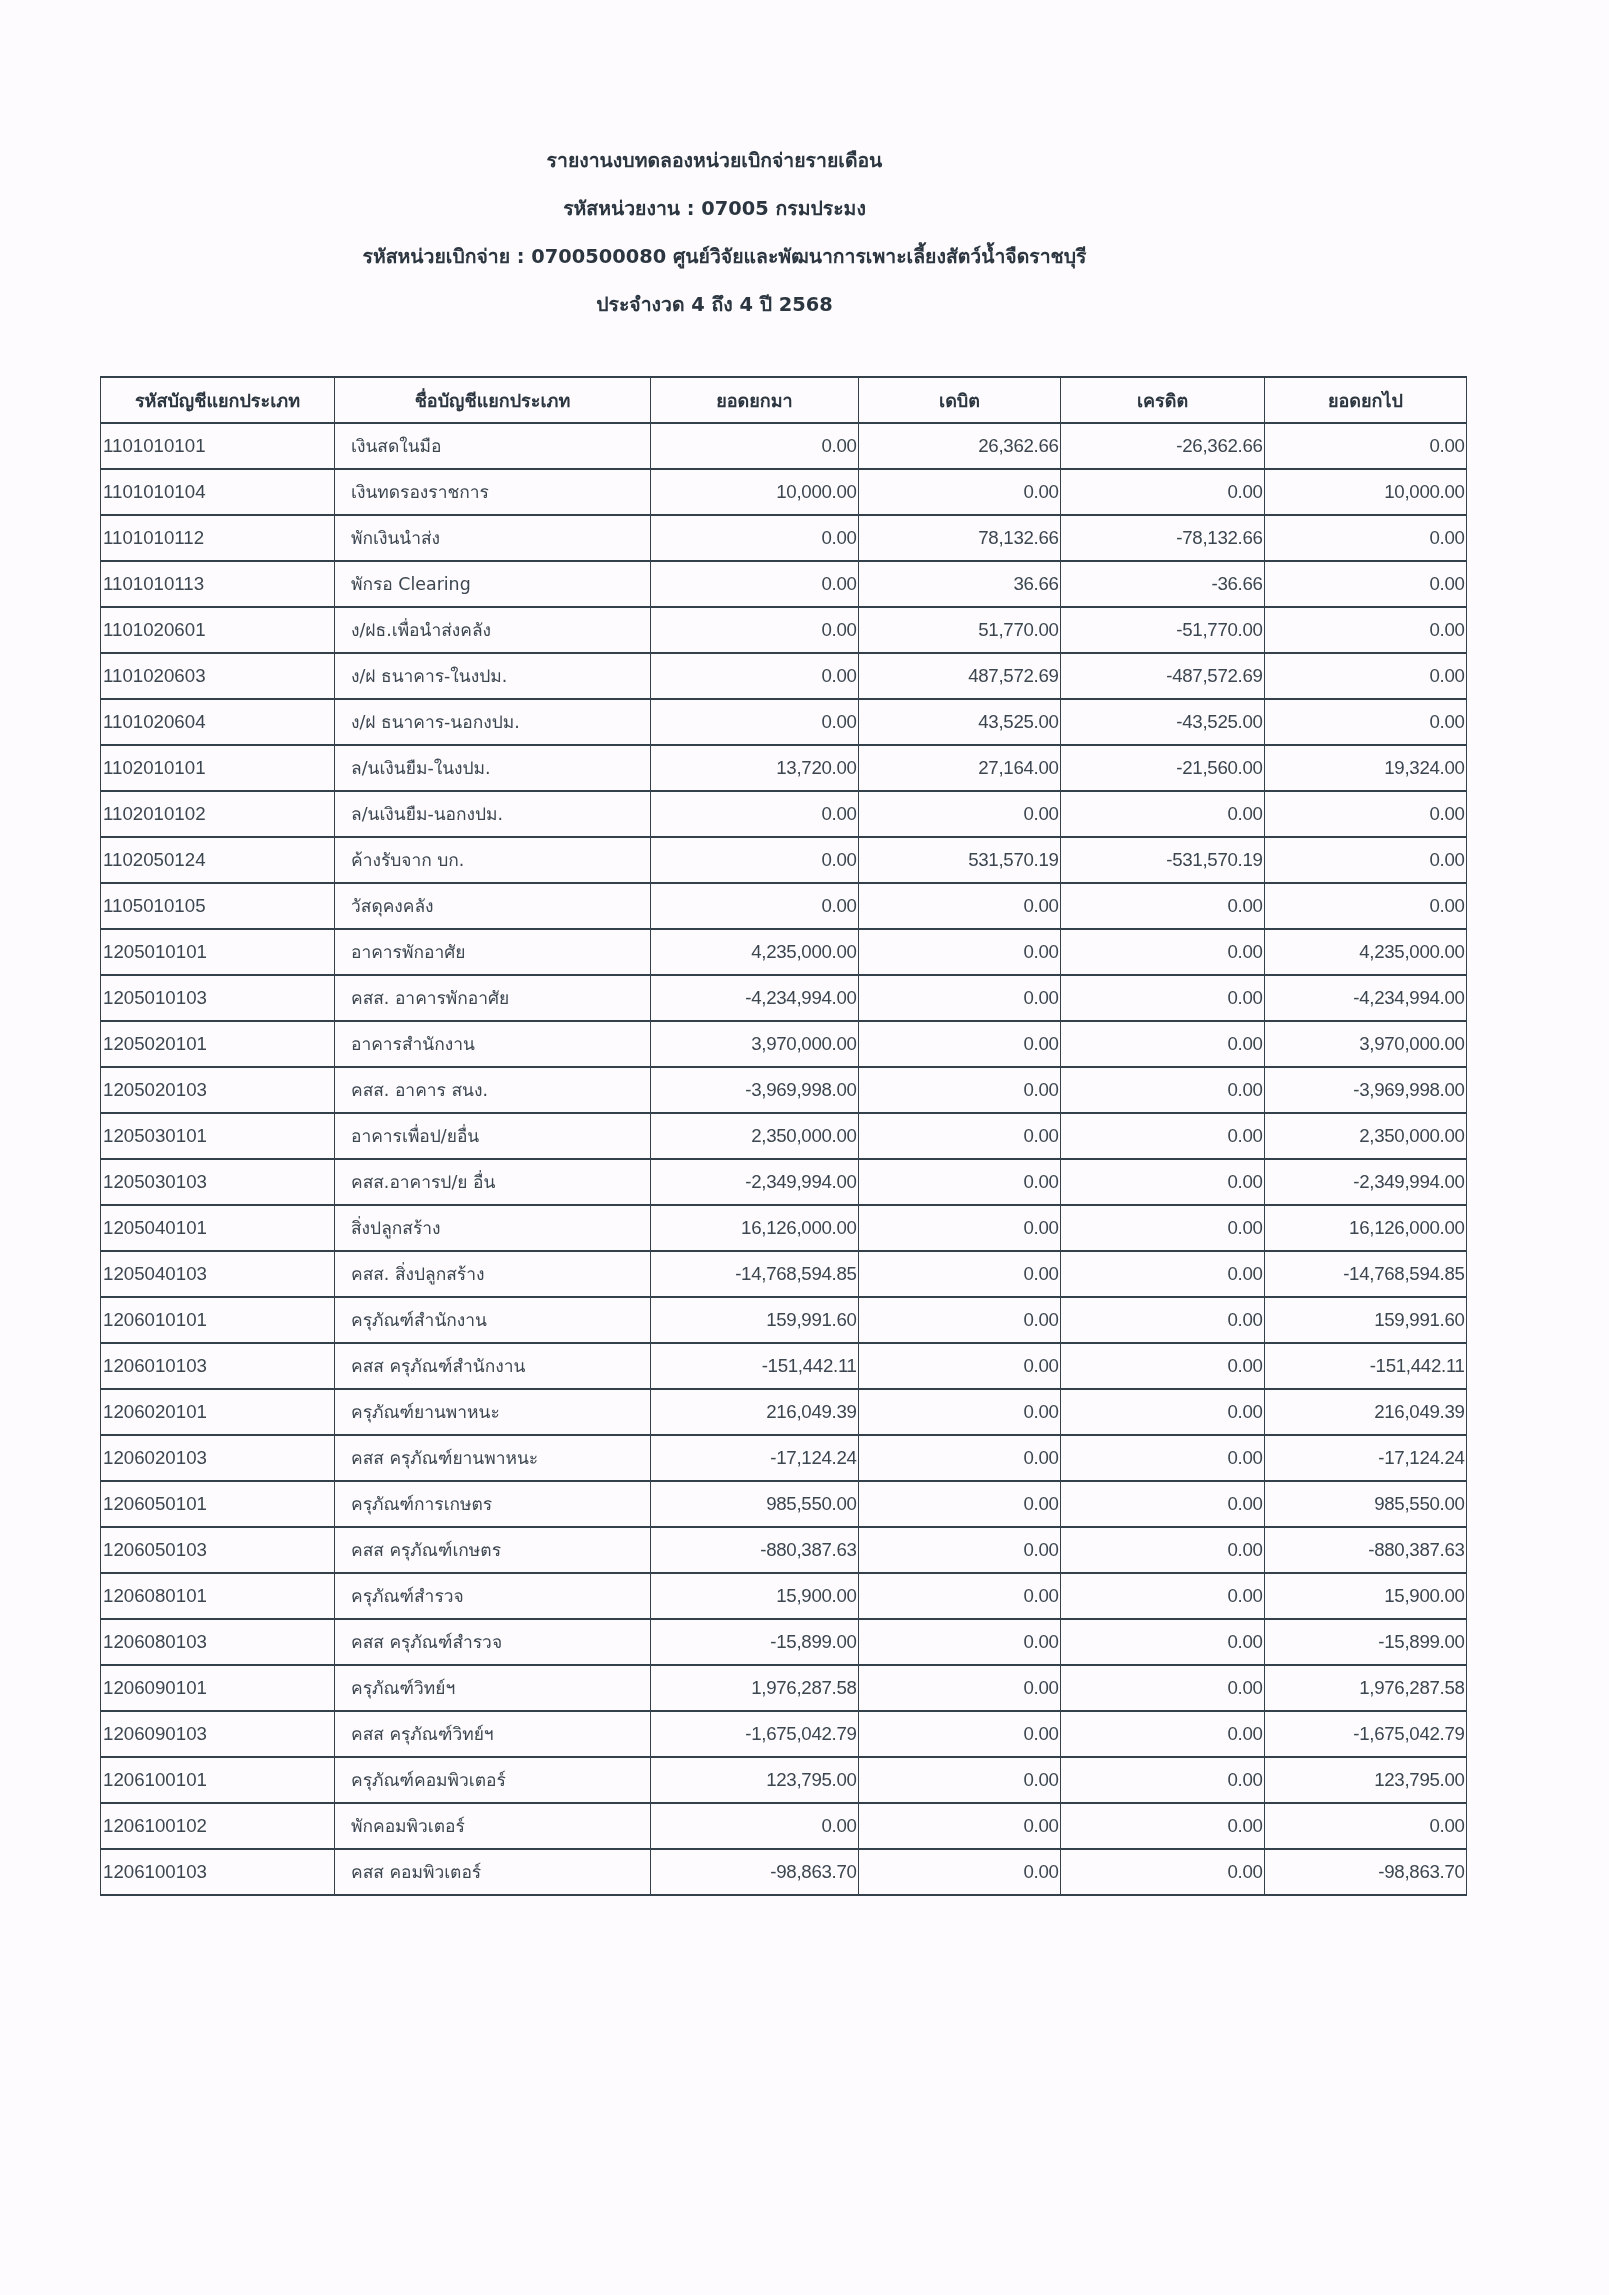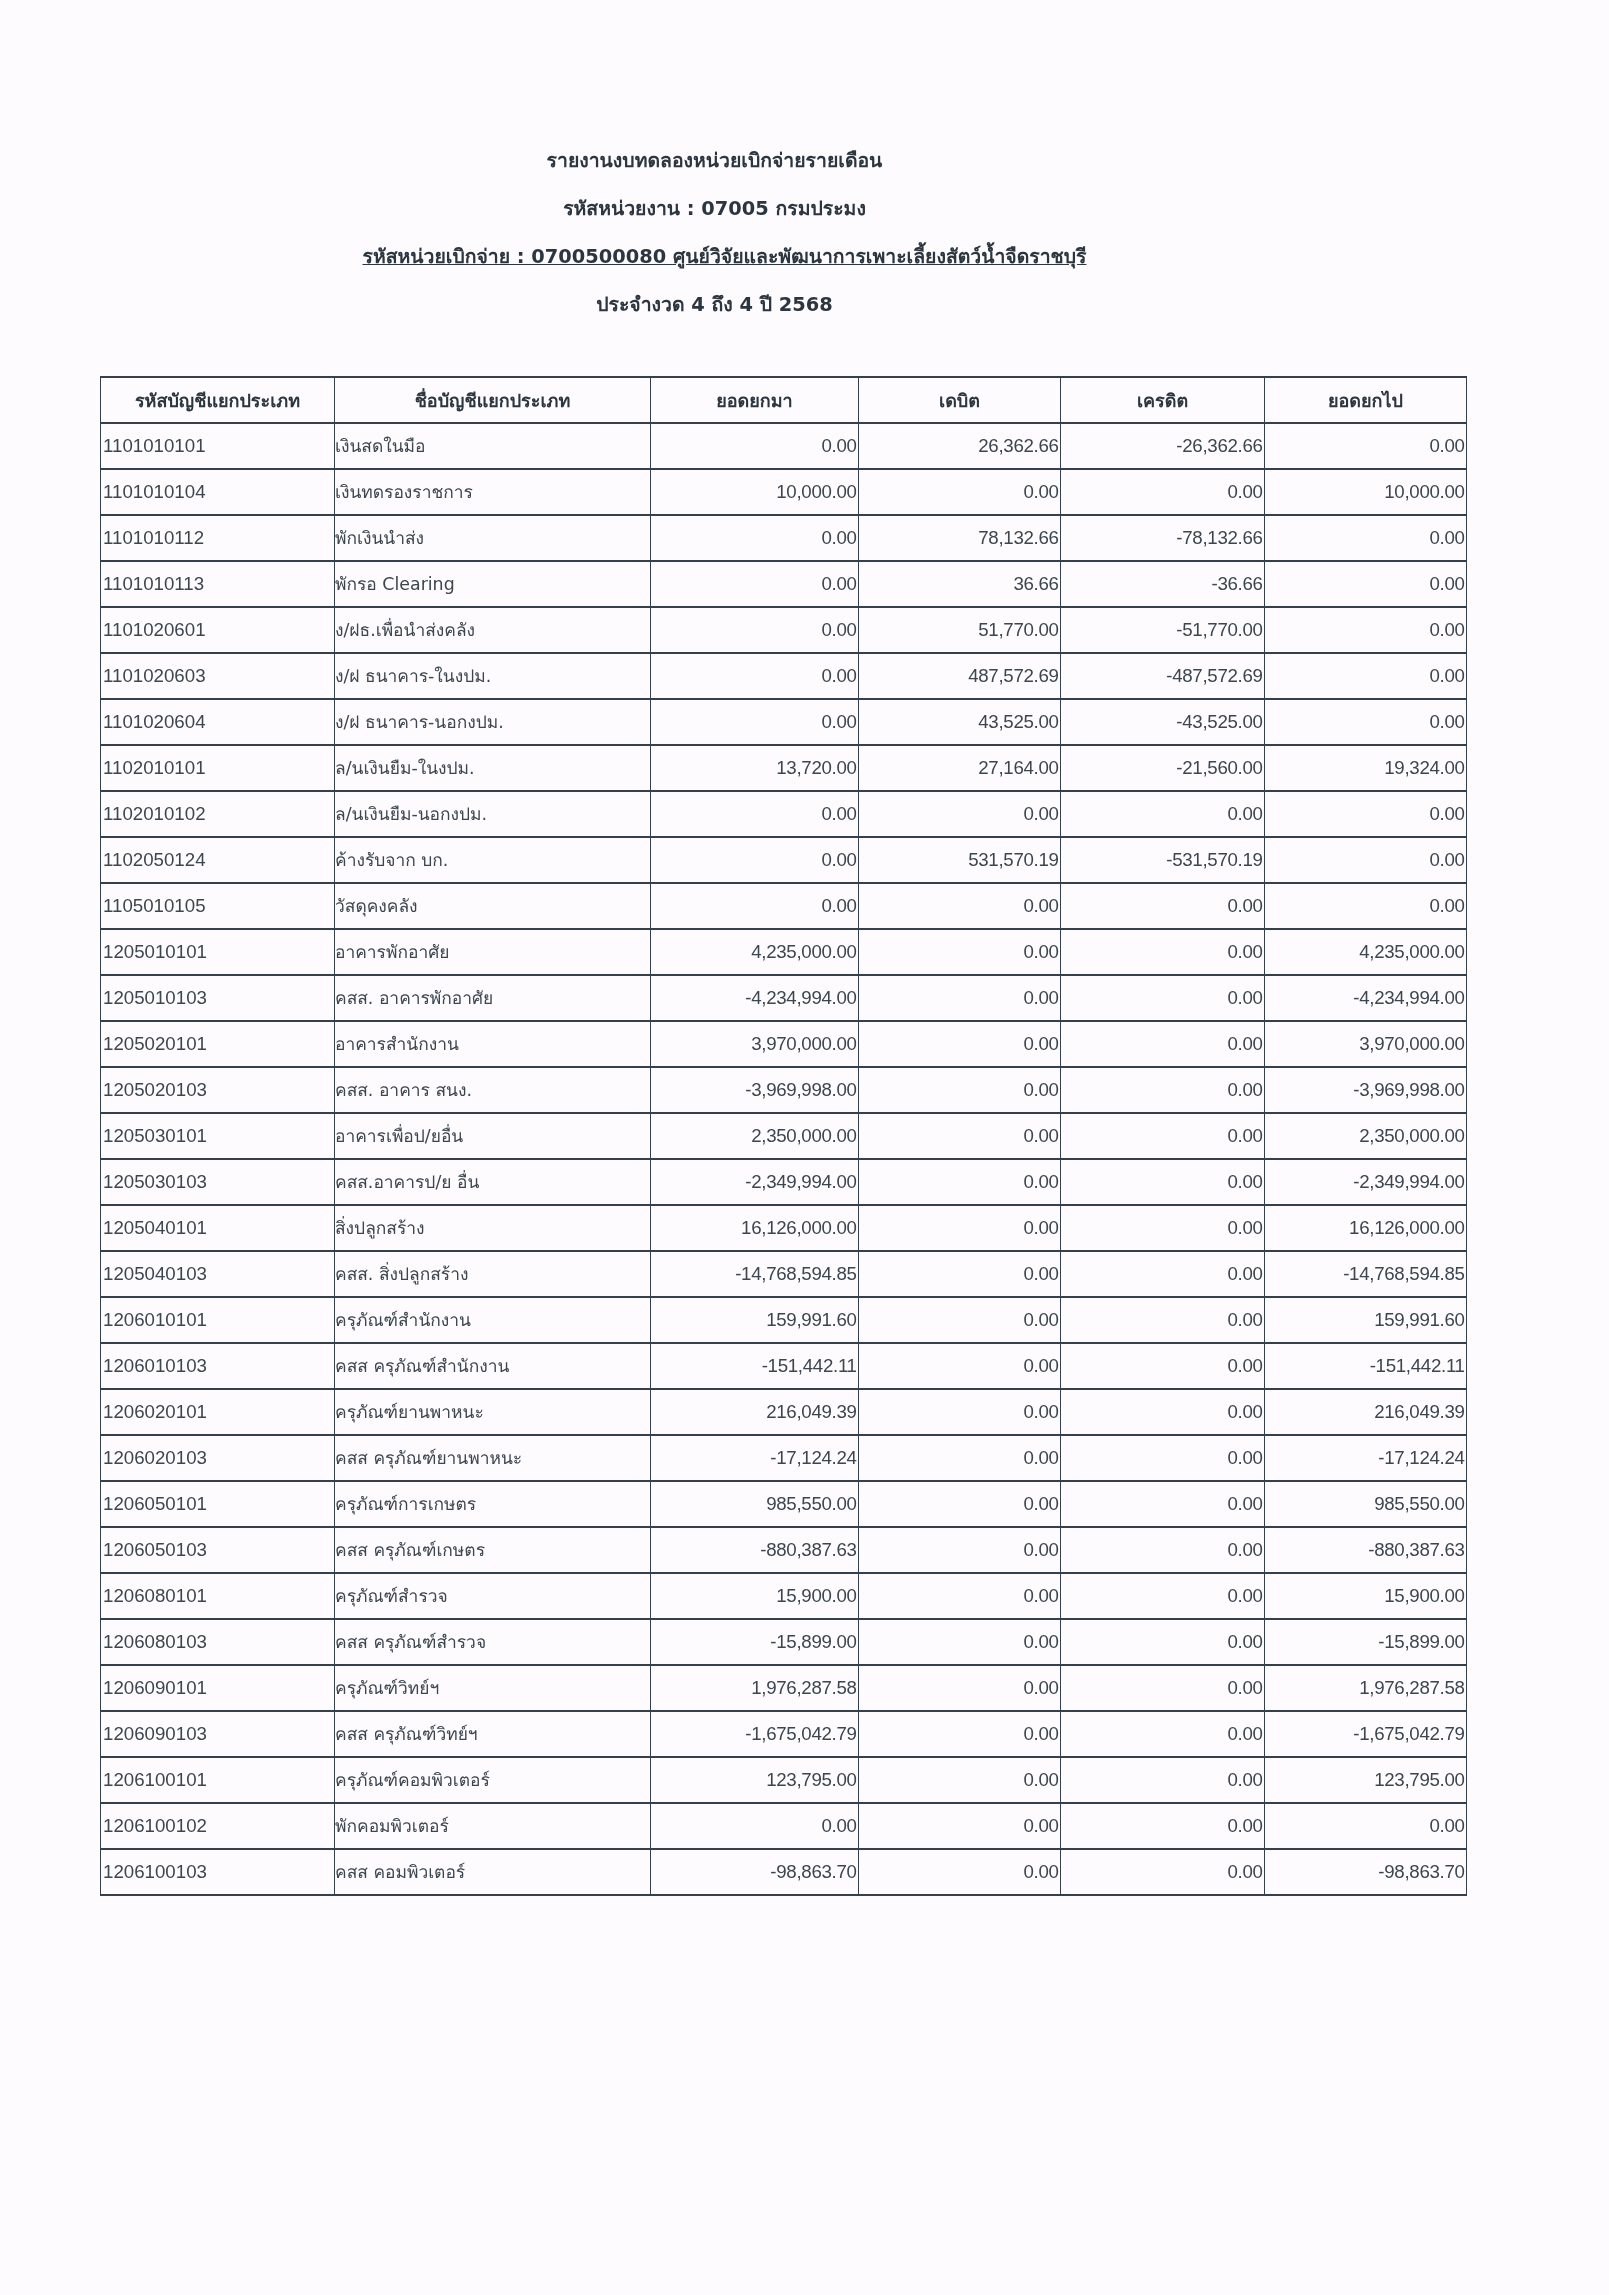--- a/index.html
+++ b/index.html
@@ -13,21 +13,21 @@
   }
   .title-block {
     position: absolute; left: 0; top: 137px; width: 1429px;
     text-align: center;
   }
   .title-line {
     font-weight: bold; font-size: 19.4px; color: #2c3640;
     height: 48px; line-height: 48px;
     white-space: nowrap;
   }
-  .title-line.l3 { padding-left: 20px; text-decoration: underline; }
+  .title-line.l3 { padding-left: 20px; }
   table.tb {
     position: absolute; left: 100px; top: 376px;
     border-collapse: collapse;
     table-layout: fixed;
     width: 1366px;
   }
   table.tb col.c1 { width: 234px; }
   table.tb col.c2 { width: 316px; }
   table.tb col.c3 { width: 208px; }
   table.tb col.c4 { width: 202px; }
@@ -40,21 +40,21 @@
     overflow: hidden; white-space: nowrap;
   }
   table.tb th {
     height: 44px; font-weight: bold; font-size: 18px; text-align: center; color: #2c3640; margin-top: 24px;
   }
   table.tb td {
     height: 44px; font-size: 18.7px; color: #3c4650;
     font-family: "Liberation Sans", "DejaVu Sans", sans-serif;
   }
   table.tb td.code { text-align: left; padding-left: 2px; }
-  table.tb td.name { text-align: left; padding-left: 0; font-family: "DejaVu Sans", sans-serif; font-size: 17.4px; }
+  table.tb td.name { text-align: left; padding-left: 16px; font-family: "DejaVu Sans", sans-serif; font-size: 17.4px; }
   table.tb td.num { text-align: right; padding-right: 1.3px; letter-spacing: -0.3px; }
 </style>
 </head>
 <body>
 
 <div class="title-block">
   <div class="title-line l1">รายงานงบทดลองหน่วยเบิกจ่ายรายเดือน</div>
   <div class="title-line l2">รหัสหน่วยงาน : 07005 กรมประมง</div>
   <div class="title-line l3">รหัสหน่วยเบิกจ่าย : 0700500080 ศูนย์วิจัยและพัฒนาการเพาะเลี้ยงสัตว์น้ำจืดราชบุรี</div>
   <div class="title-line l4">ประจำงวด 4 ถึง 4 ปี 2568</div>

